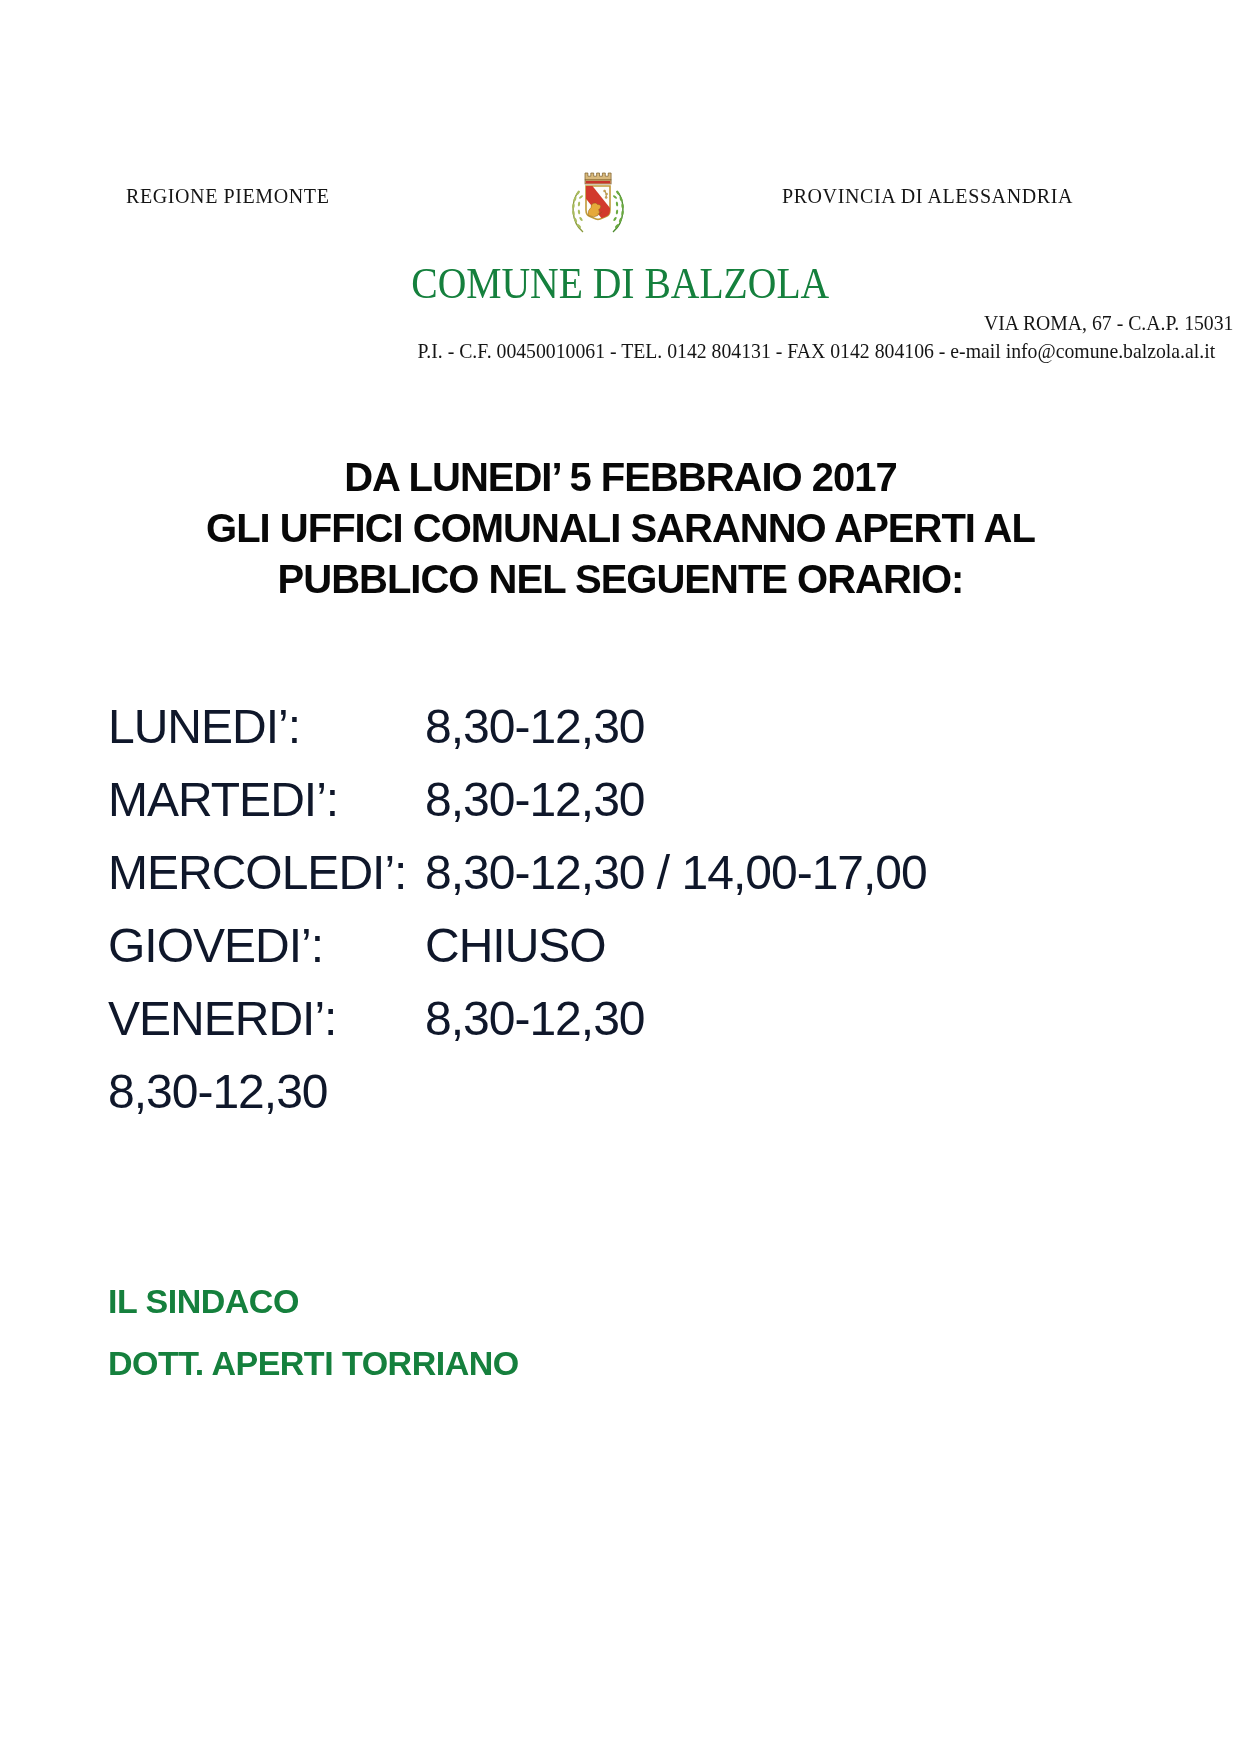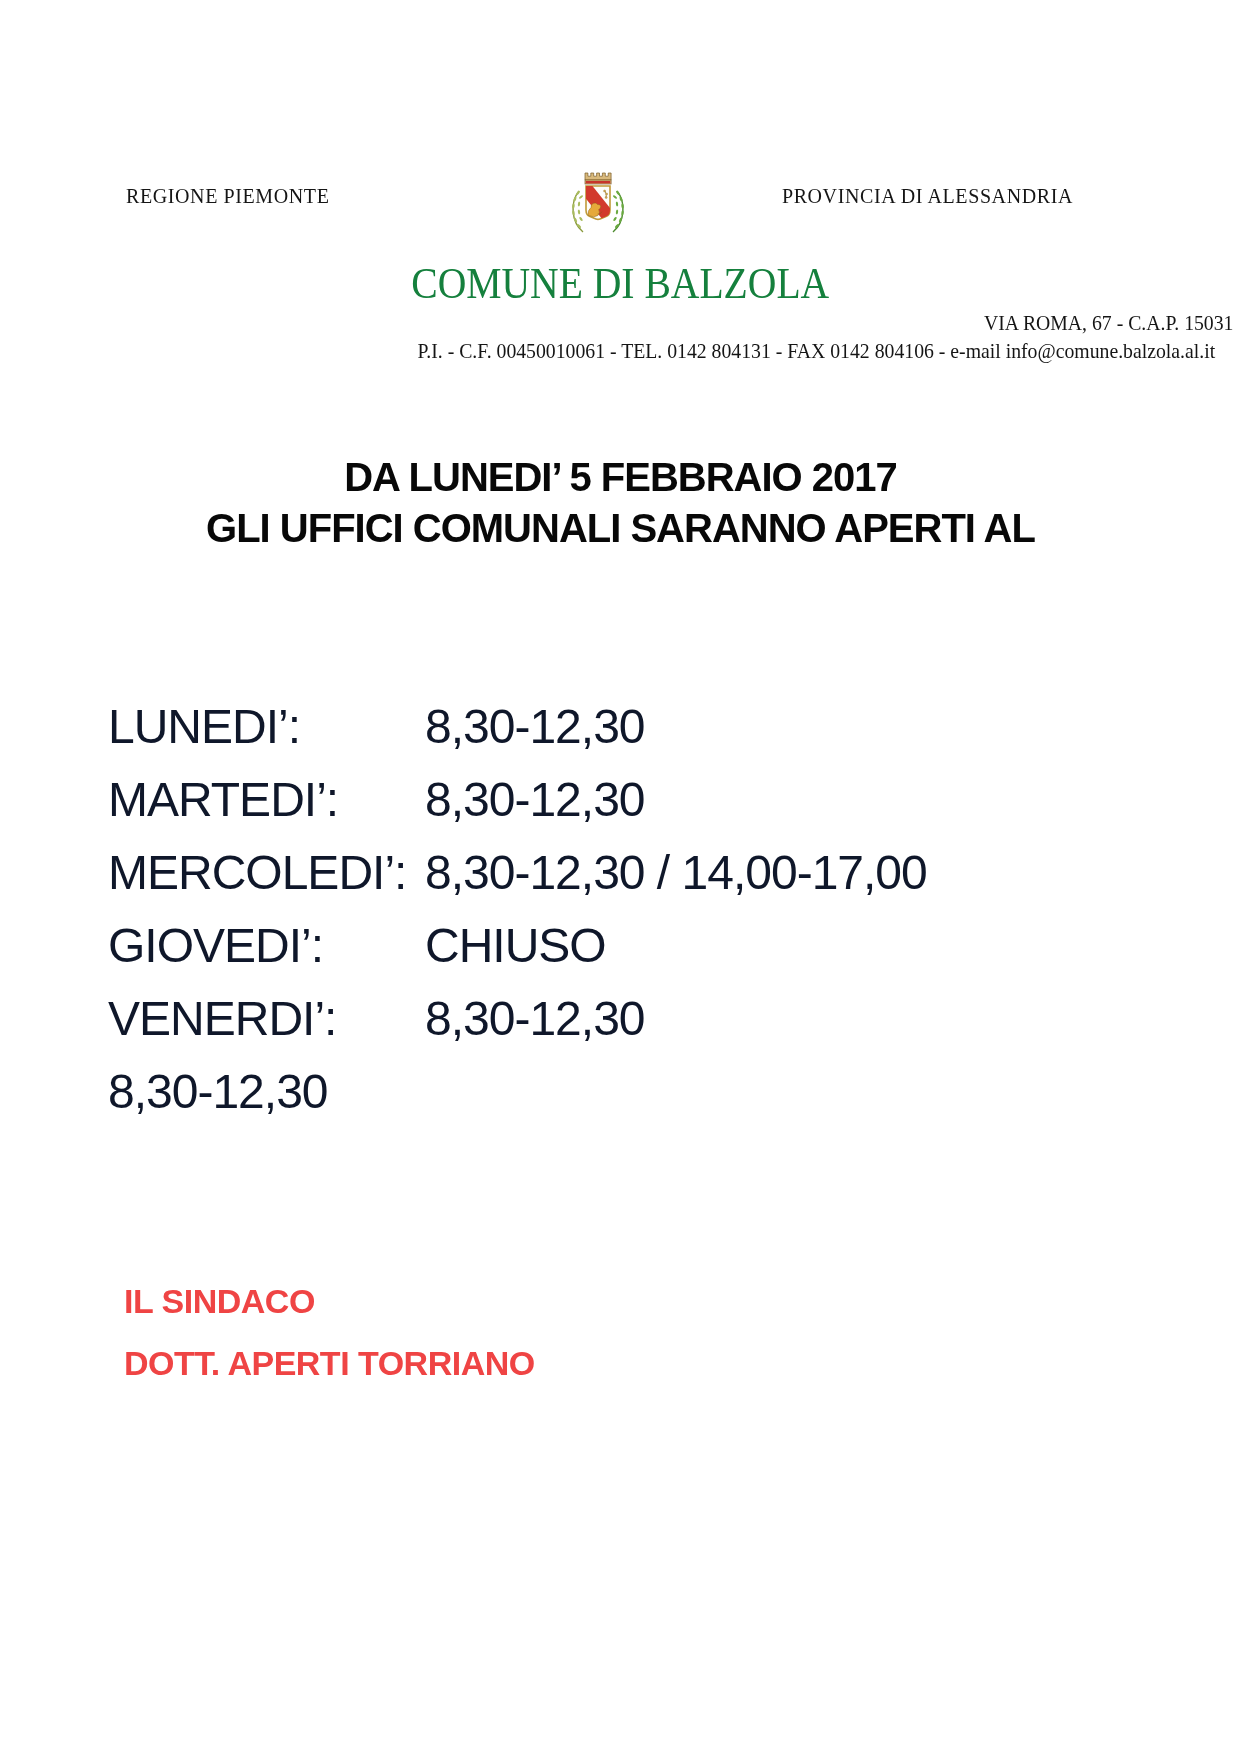--- a/index.html
+++ b/index.html
@@ -49,21 +49,21 @@
     position:absolute;top:690px;left:108px;right:60px;
     font-weight:normal;font-size:48px;line-height:73px;
     letter-spacing:-1px;color:#0f172a;
   }
   .row{display:flex;white-space:nowrap;}
   .row .day{display:inline-block;min-width:317px;}
   
   .sig{
     position:absolute;top:1270px;left:108px;
     font-weight:bold;font-size:34px;line-height:62px;
-    letter-spacing:-.5px;color:#ef4444;margin-left:16px;
+    letter-spacing:-.5px;color:#15803d;
   }
 </style>
 </head>
 <body>
 
 <div class="page">
 
   <div class="hdr">
     <span>REGIONE PIEMONTE</span>
     <span>PROVINCIA DI ALESSANDRIA</span>
@@ -143,20 +143,21 @@
   <div class="addr-line addr1">
     <span class="narrow">VIA ROMA, 67 - C.A.P. 15031</span>
   </div>
   <div class="addr-line addr2">
     <span class="narrow">P.I. - C.F. 00450010061 - TEL. 0142 804131 - FAX 0142 804106 - e-mail info@comune.balzola.al.it</span>
   </div>
 
   <div class="notice">
     <div>DA LUNEDI’ 5 FEBBRAIO 2017</div>
     <div>GLI UFFICI COMUNALI SARANNO APERTI AL</div>
+    <div>PUBBLICO NEL SEGUENTE ORARIO:</div>
   </div>
 
   <div class="schedule">
     <div class="row">
       <span class="day">LUNEDI’:</span>
       <span class="hours">8,30-12,30</span>
     </div>
     <div class="row">
       <span class="day">MARTEDI’:</span>
       <span class="hours">8,30-12,30</span>

